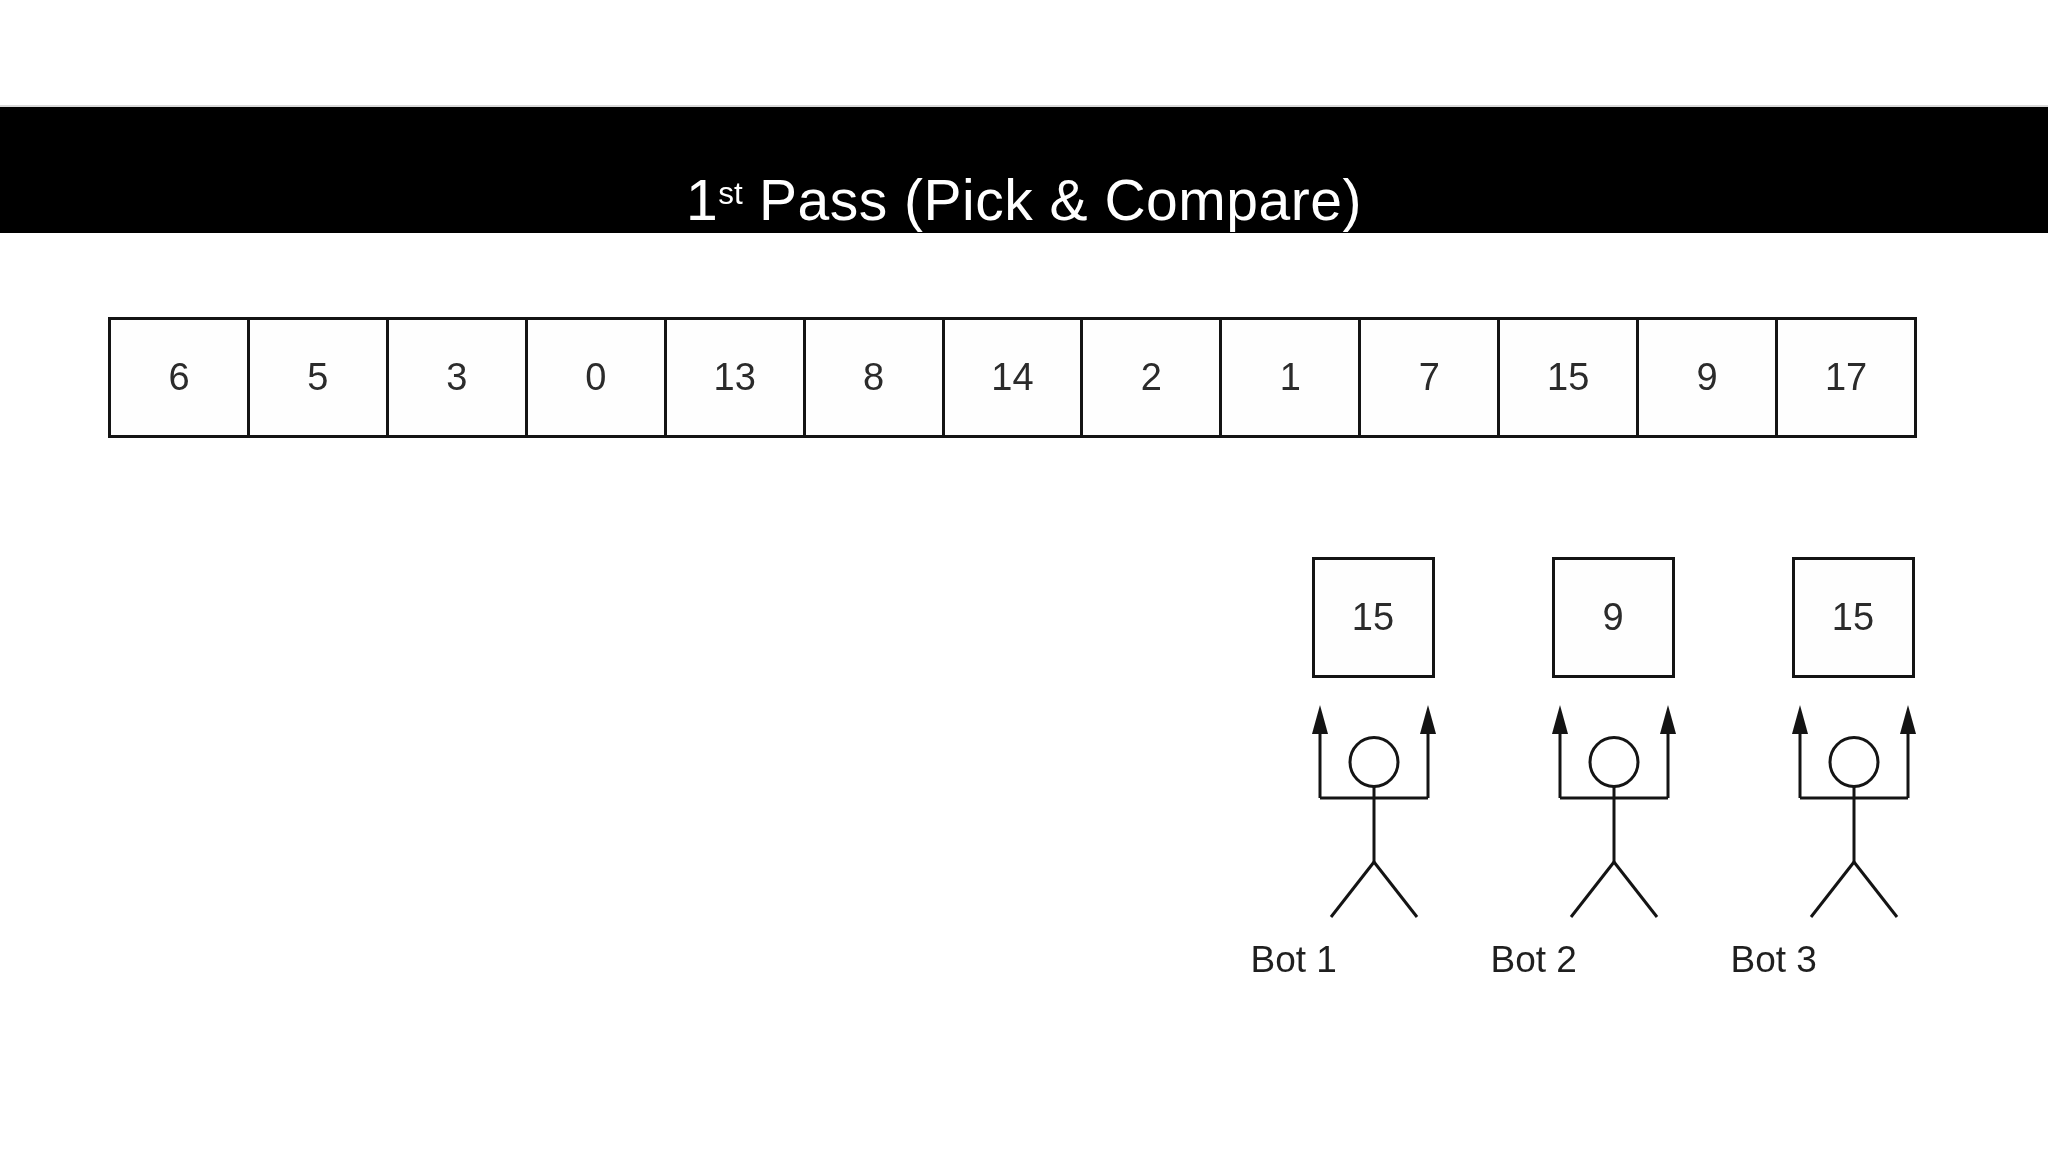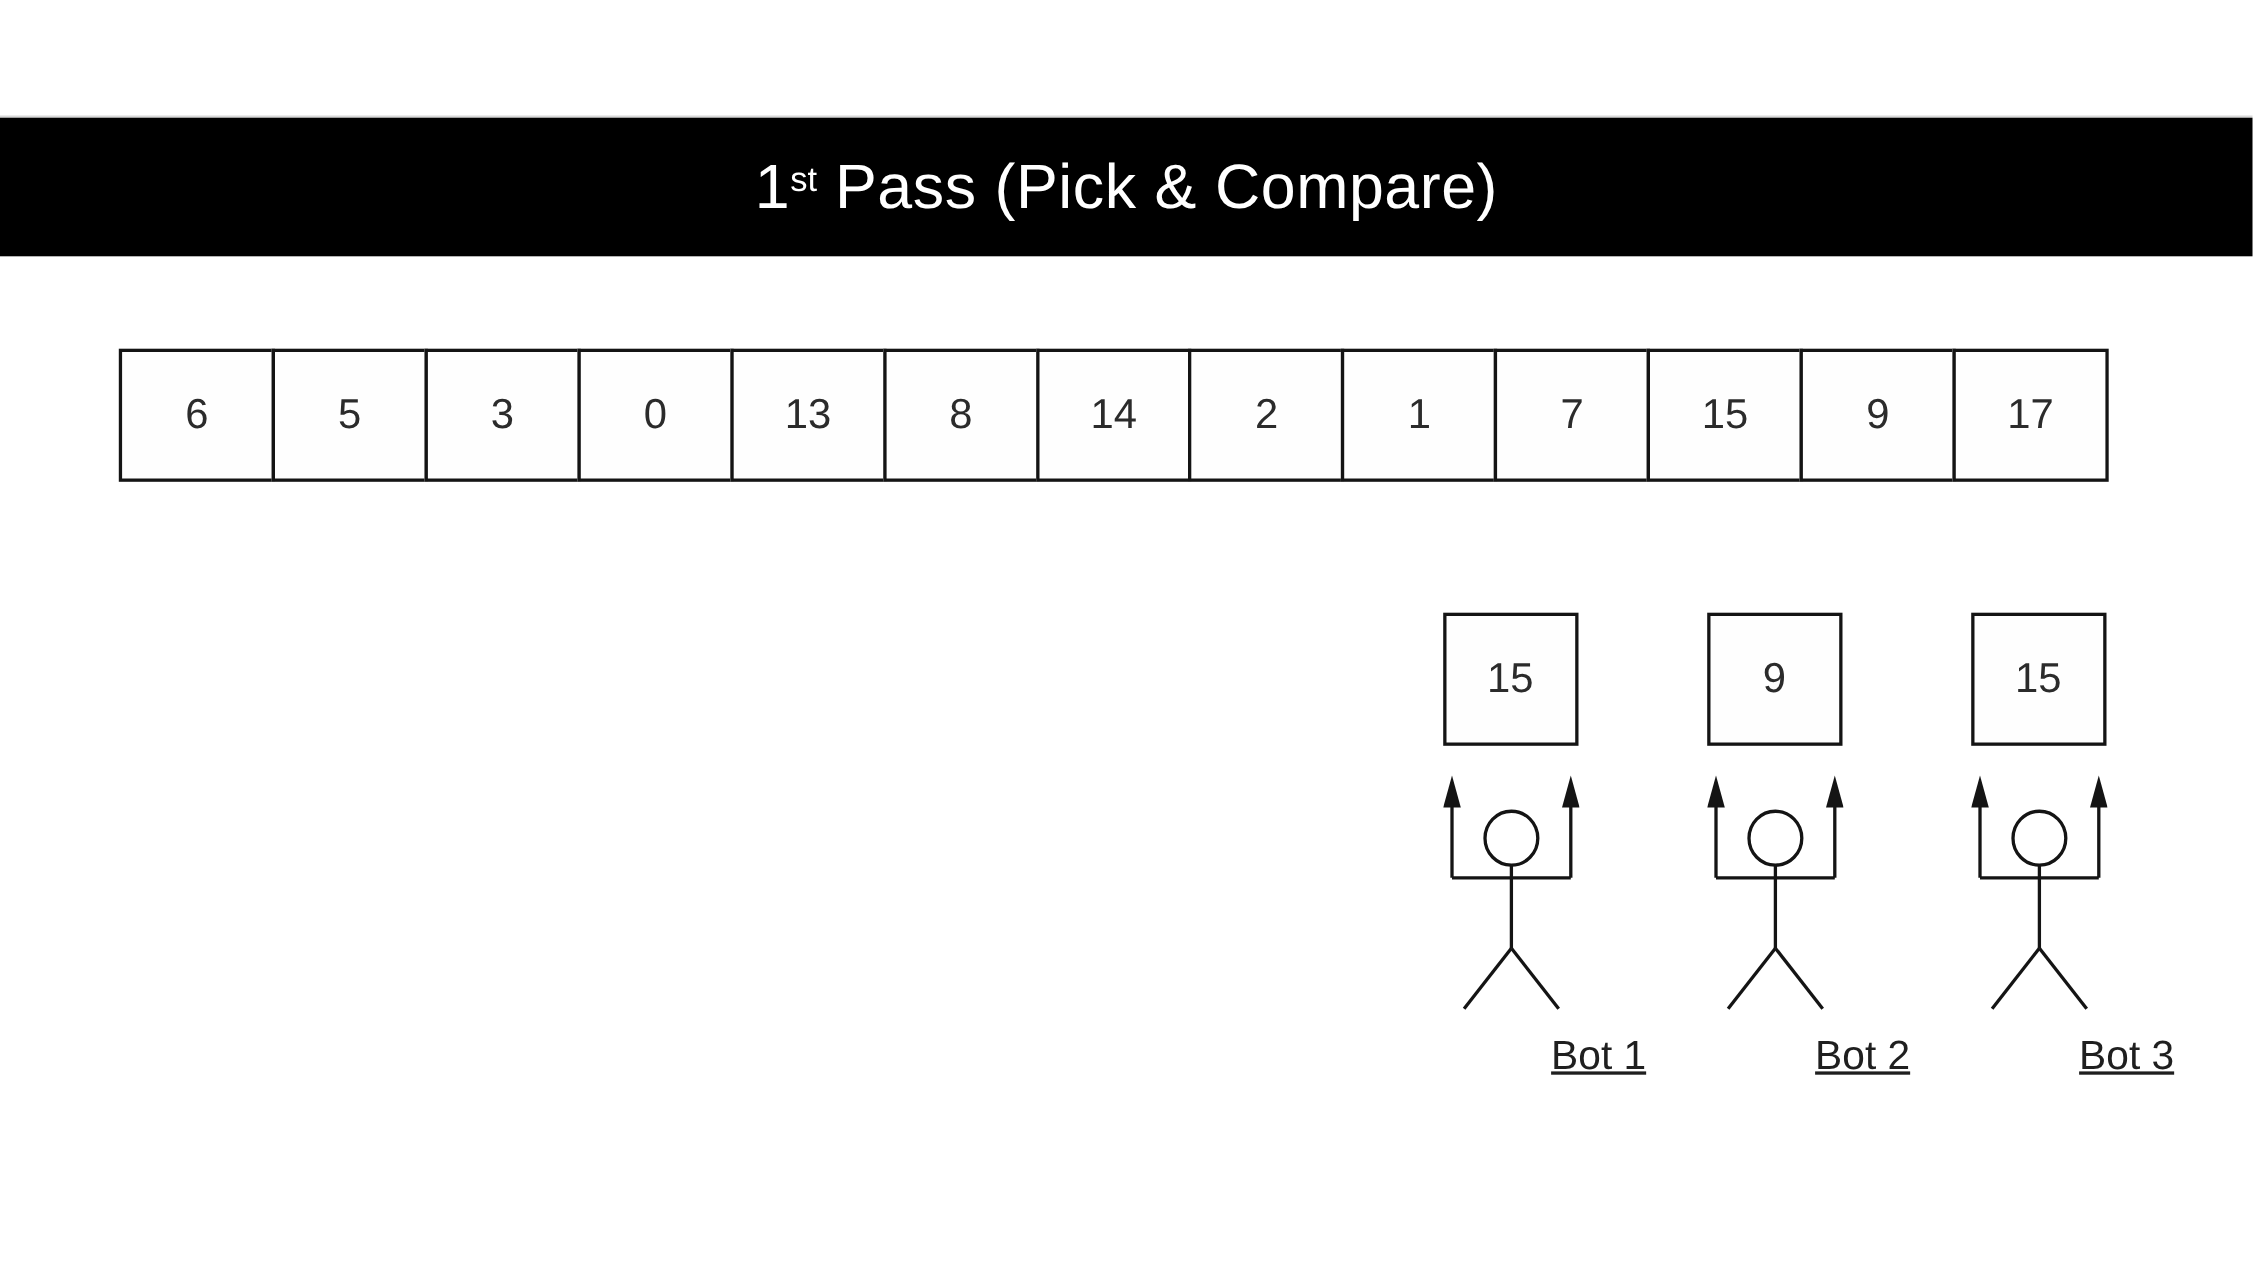--- a/index.html
+++ b/index.html
@@ -16,21 +16,21 @@
     left: 0; top: 105px;
     width: 100%; height: 2px;
     background: #d9d9d9;
   }
   .title-bar {
     position: absolute;
     left: 0; top: 107px;
     width: 100%; height: 126px;
     background: var(--bar, #000000);
     display: flex;
-    align-items: center;
+    align-items: flex-end;
     justify-content: center;
   }
   .page-title {
     margin: 0;
     color: var(--title-ink, #ffffff);
     font-size: 57px;
     font-weight: 400;
     letter-spacing: 0.5px;
     white-space: nowrap;
   }
@@ -85,25 +85,24 @@
   .figure line, .figure ellipse {
     stroke: var(--ink, #141414);
     stroke-width: 3;
     fill: none;
   }
   .figure polygon { fill: var(--ink, #141414); stroke: none; }
   .bot-label {
     position: absolute;
     left: 0; top: 382px;
     width: 246px;
-    text-align: right;
+    text-align: left;
     font-size: 37px;
     color: #1f1f1f;
     white-space: nowrap;
-    text-decoration: underline;
   }
 </style>
 </head>
 <body>
 
 <div class="slide" style="--bar: #000000; --title-ink: #ffffff; --ink: #141414; --bg: #ffffff;">
 
   <div class="hairline"></div>
 
   <div class="title-bar">

